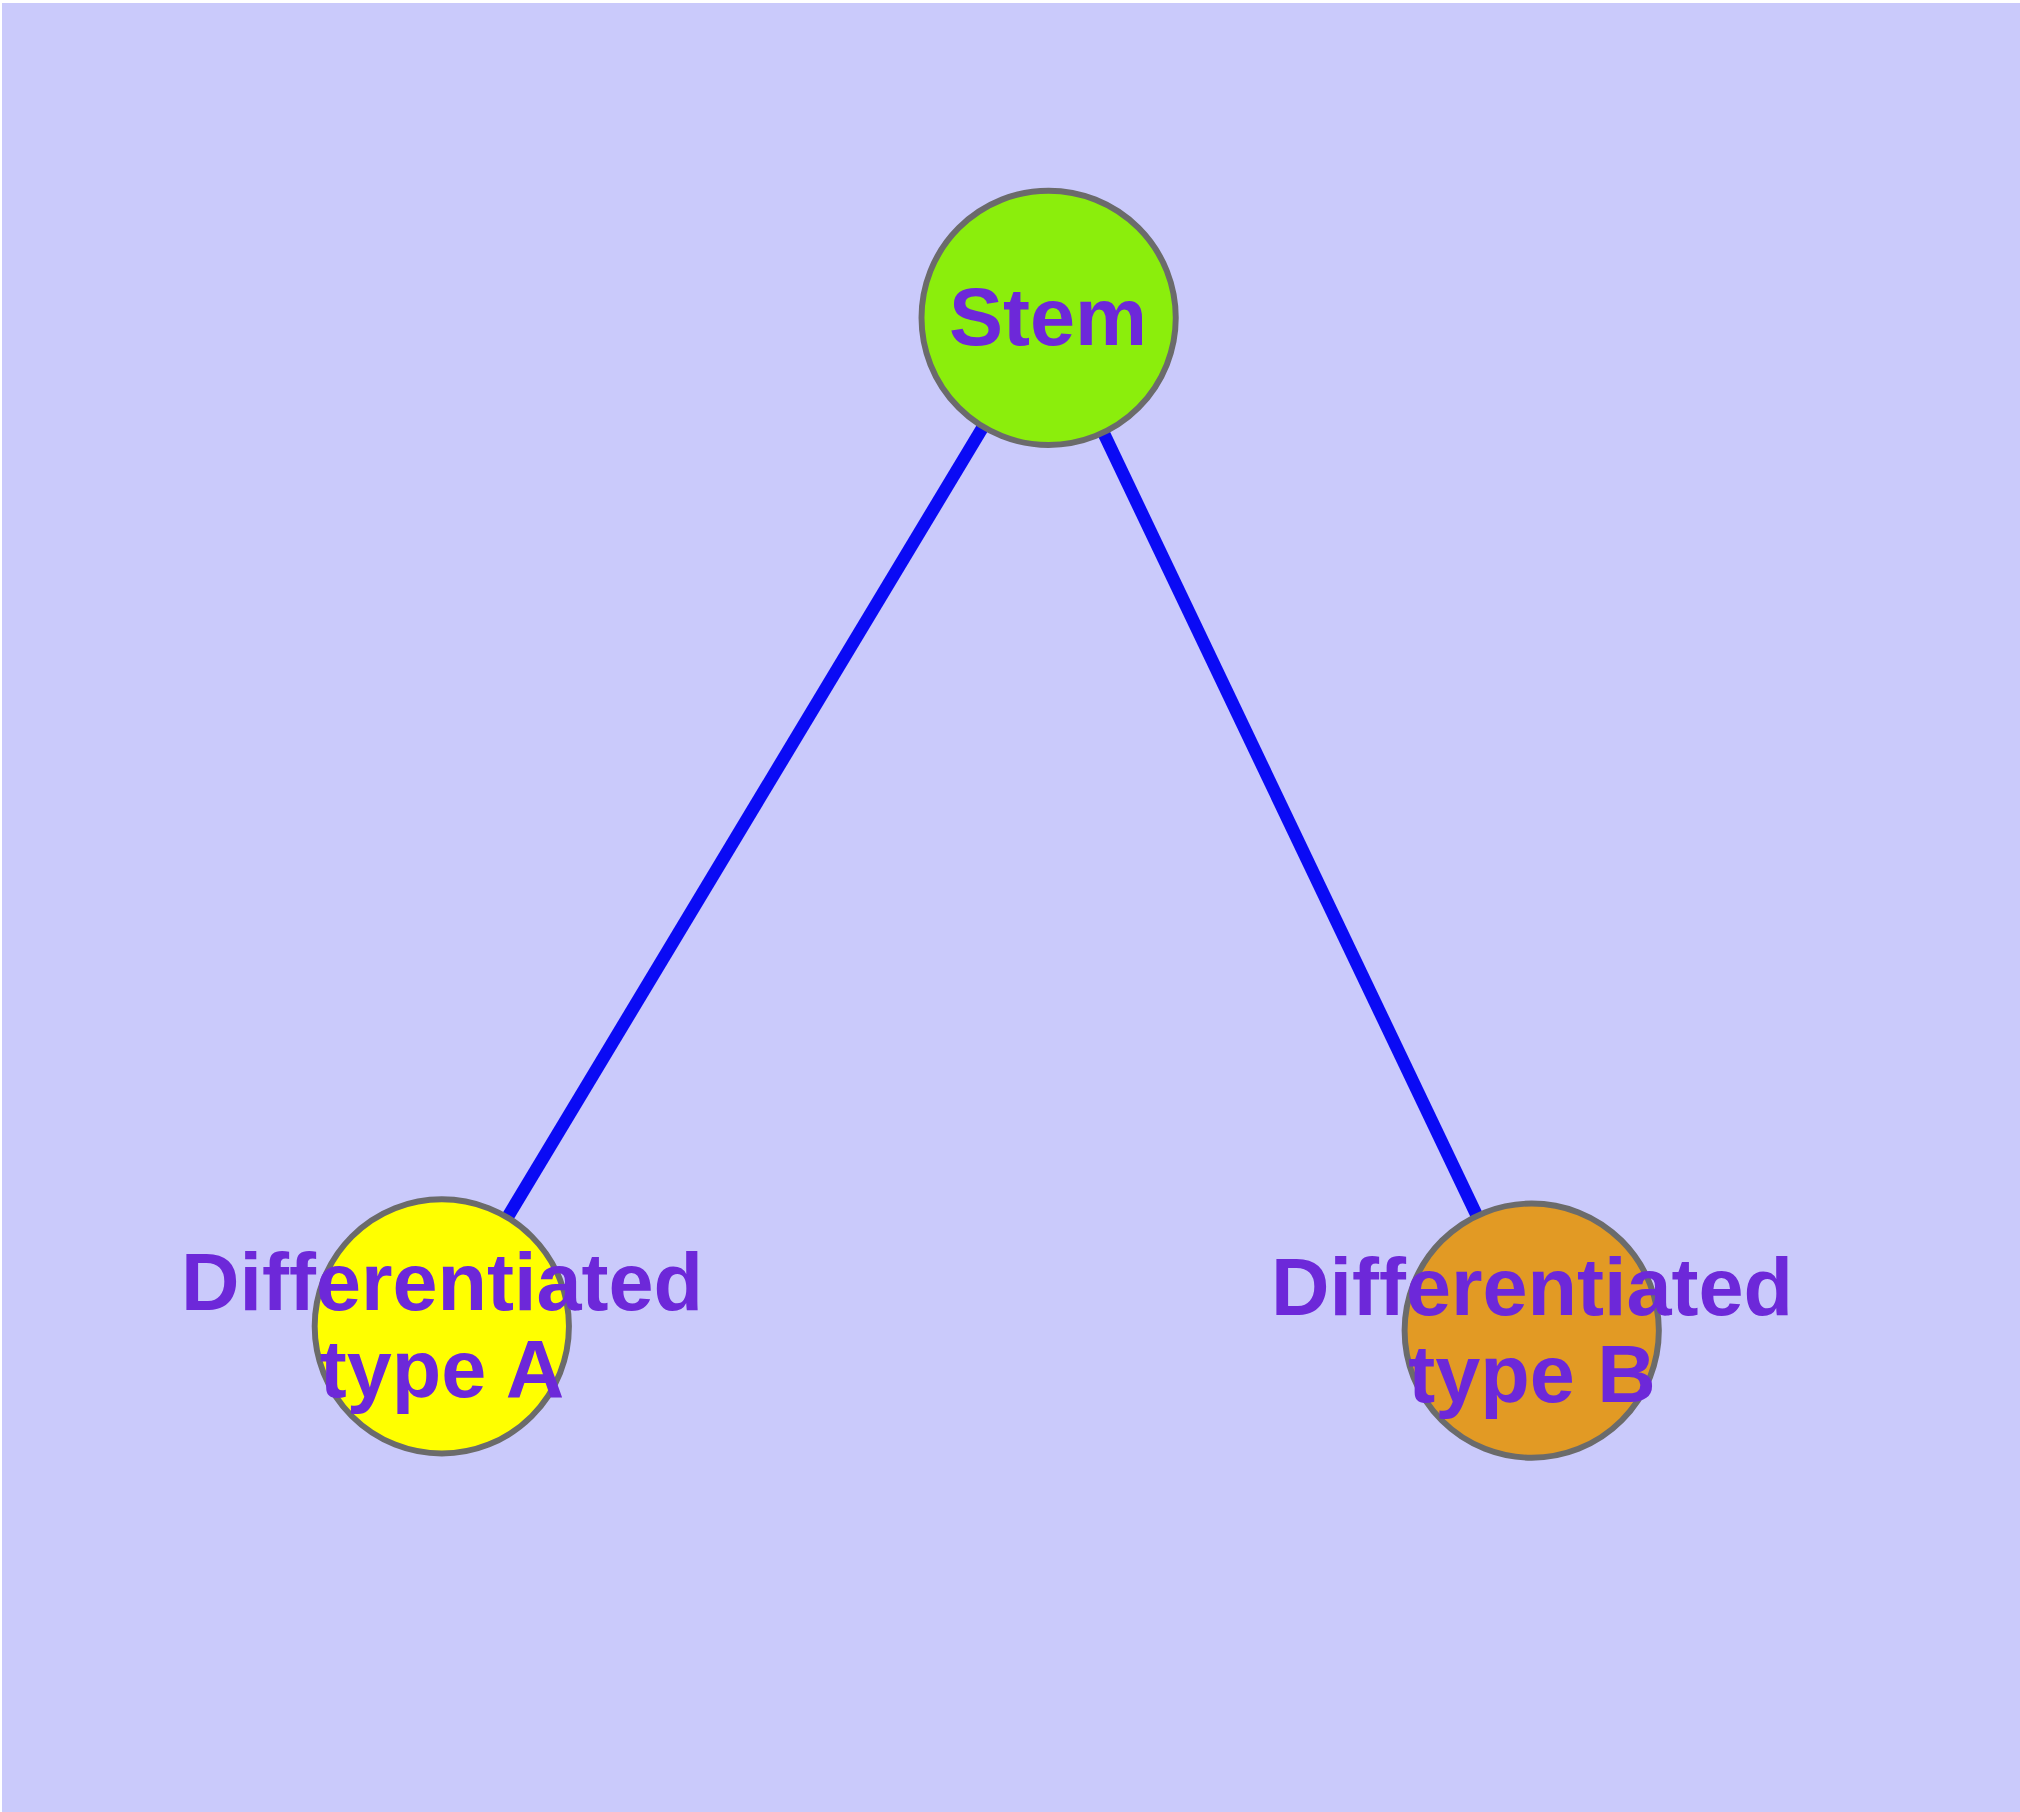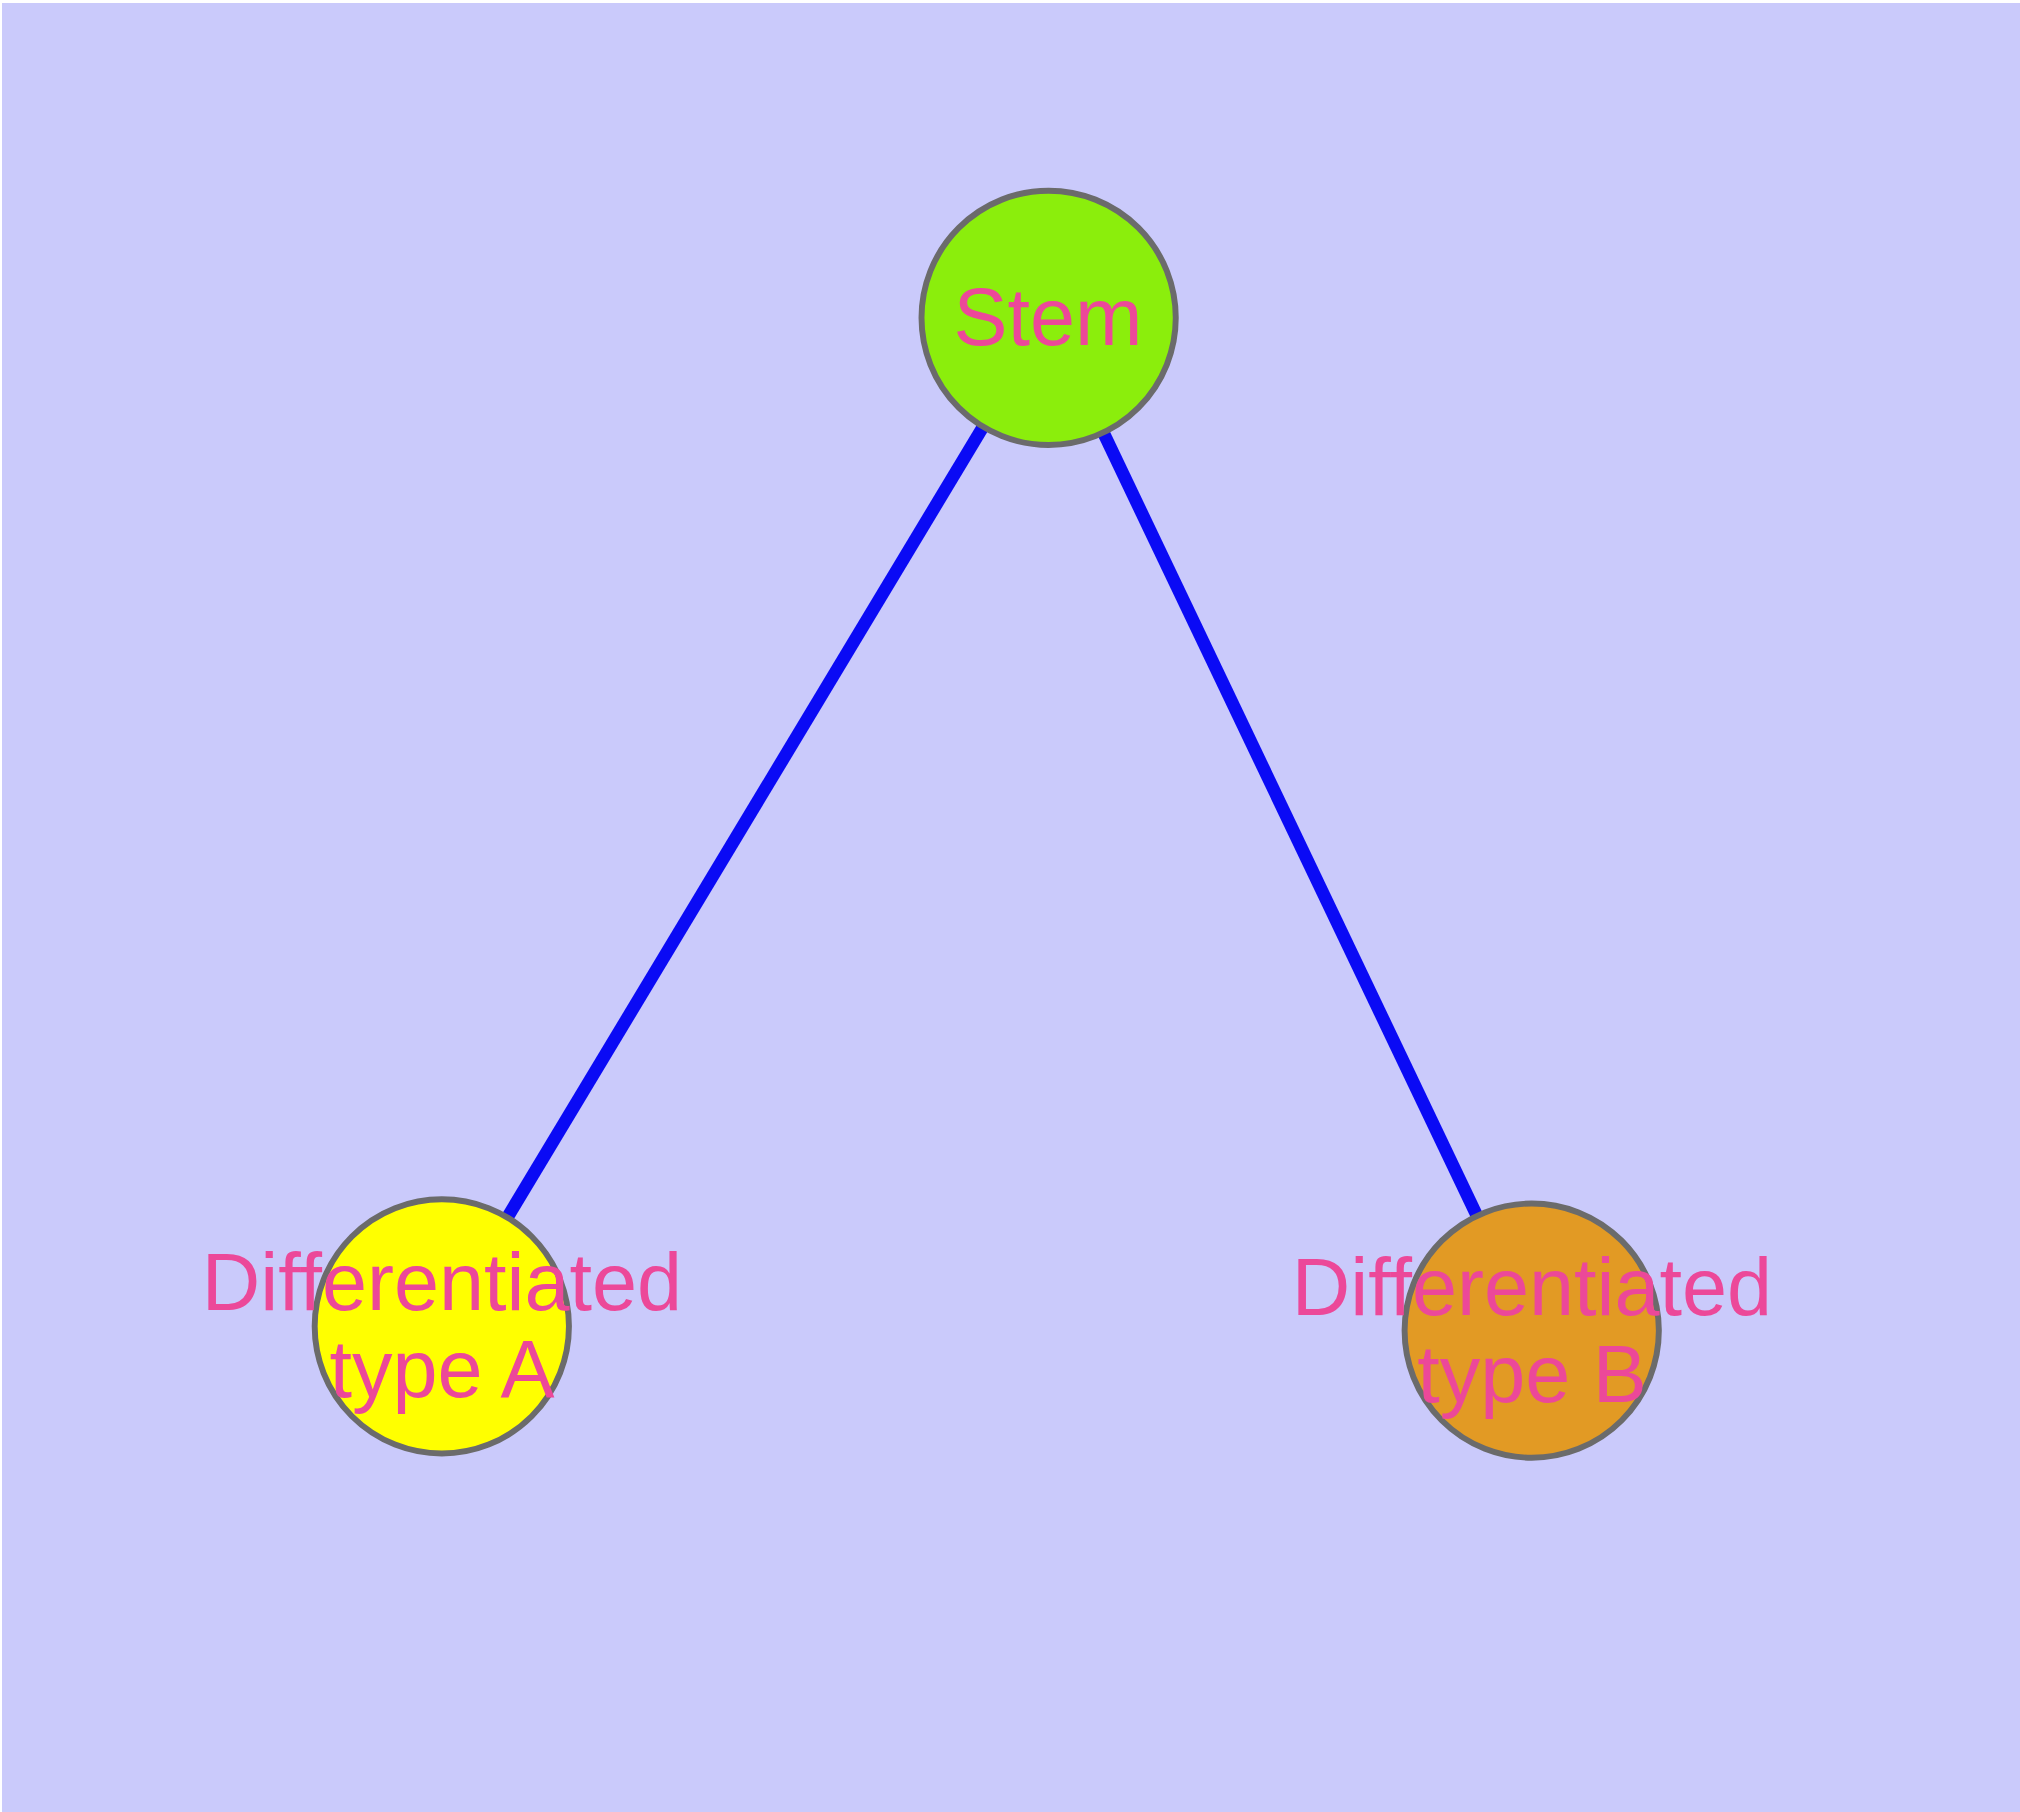--- a/index.html
+++ b/index.html
@@ -36,24 +36,24 @@
   .edge {
     stroke-width: 15px;
     stroke-linecap: butt;
   }
   .node-circle {
     stroke-width: 7px;
   }
   .node-label {
     position: absolute;
     transform: translate(-50%, -50%);
-    font-weight: normal;
+    font-weight: bold;
     font-size: 81px;
     line-height: 1.08;
-    color: #ec4899;
+    color: #6d28d9;
     text-align: center;
     white-space: pre-line;
     pointer-events: none;
   }
 </style>
 </head>
 <body>
 
 <div class="canvas-bg"></div>
 

